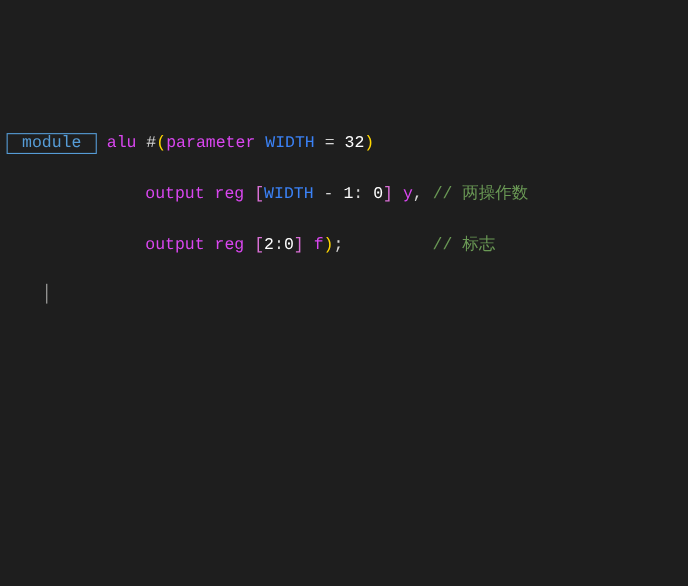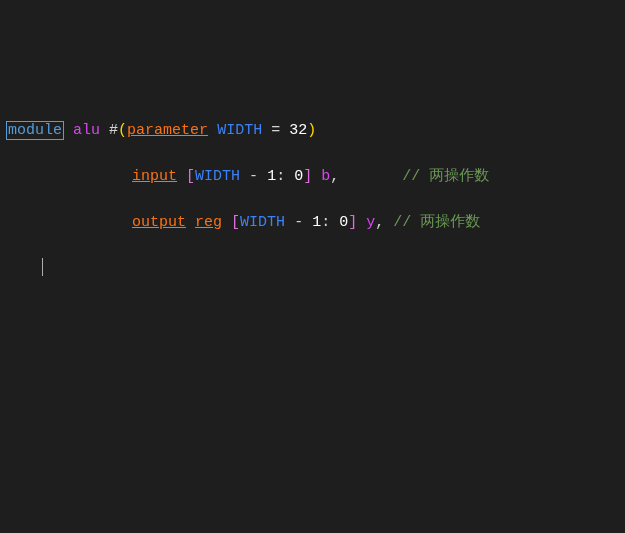--- a/index.html
+++ b/index.html
@@ -15,22 +15,22 @@
     white-space: pre;
   }
   .editor {
     padding: 4px 0 0 0;
     position: relative;
   }
   .line {
     padding-left: 6px;
     position: relative;
   }
-  .kw { color: #f97316; text-decoration: underline; }
-  .kw-box { color: #569cd6; border: 1px solid #569cd6; padding: 0 1px; }
+  .kw { color: #d946ef; }
+  .kw-box { color: #569cd6; border: 1px solid #569cd6; padding: 0 13px; }
   .ident { color: #d946ef; }
   .ident-w { color: #3b82f6; }
   .num { color: #ffffff; }
   .op { color: #d4d4d4; }
   .bracket-y { color: #ffd700; }
   .bracket-p { color: #da70d6; }
   .comment { color: #6a9955; }
   .cursor {
     display: inline-block;
     width: 1px;
@@ -41,22 +41,22 @@
     top: -1px;
   }
 </style>
 </head>
 <body>
 
 
 
 <div class="editor">
 <div class="line"><span class="kw-box">module</span> <span class="ident">alu</span> <span class="op">#</span><span class="bracket-y">(</span><span class="kw">parameter</span> <span class="ident-w">WIDTH</span> <span class="op">=</span> <span class="num">32</span><span class="bracket-y">)</span></div>
-<div class="line">              <span class="kw">input</span> <span class="bracket-p">[</span><span class="ident-w">WIDTH</span> <span class="op">-</span> <span class="num">1</span><span class="op">:</span> <span class="num">0</span><span class="bracket-p">]</span> <span class="ident">b</span><span class="op">,</span>       <span class="comment">// 两操作数</span></div>
 <div class="line">              <span class="kw">output</span> <span class="kw">reg</span> <span class="bracket-p">[</span><span class="ident-w">WIDTH</span> <span class="op">-</span> <span class="num">1</span><span class="op">:</span> <span class="num">0</span><span class="bracket-p">]</span> <span class="ident">y</span><span class="op">,</span> <span class="comment">// 两操作数</span></div>
+<div class="line">              <span class="kw">output</span> <span class="kw">reg</span> <span class="bracket-p">[</span><span class="num">2</span><span class="op">:</span><span class="num">0</span><span class="bracket-p">]</span> <span class="ident">f</span><span class="bracket-y">)</span><span class="op">;</span>         <span class="comment">// 标志</span></div>
 <div class="line">    <span class="cursor"></span></div>
 
 
 
 
 
 
 
 
 

